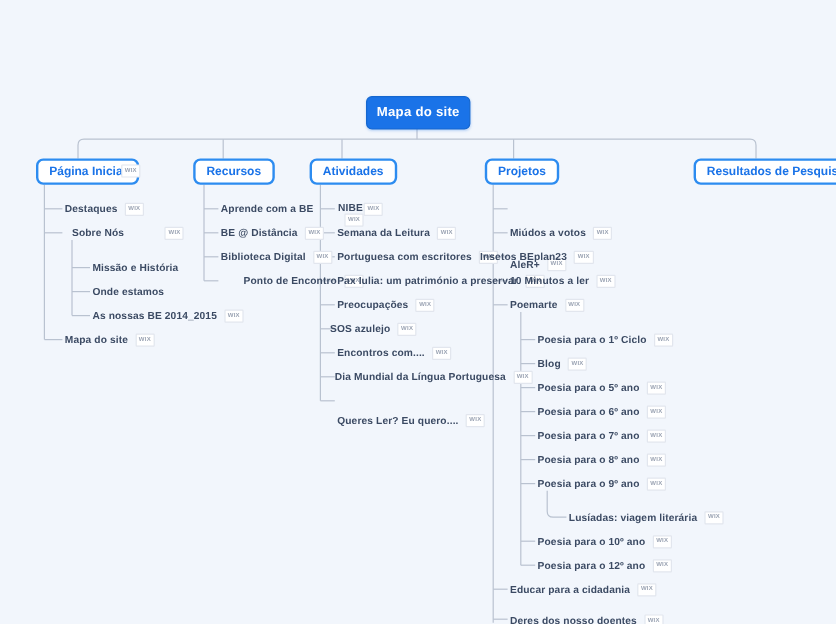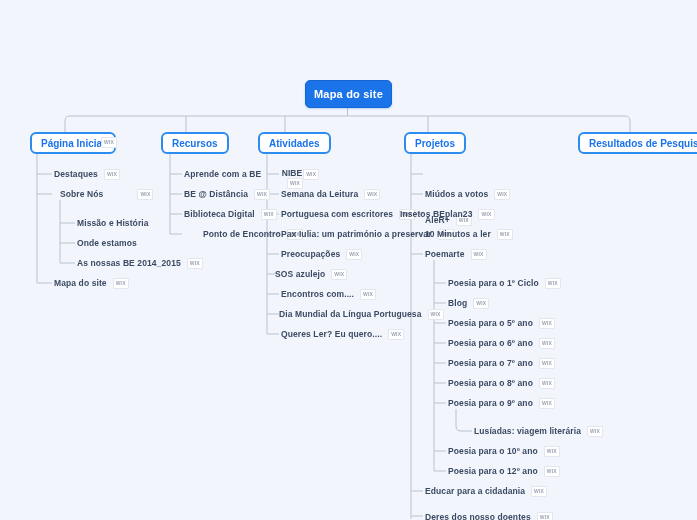--- a/index.html
+++ b/index.html
@@ -233,21 +233,21 @@
     <span class="wix-badge">WIX</span>
   </div>
   <div class="leaf" style="left:281px;top:288px;">
     <span class="leaf-label">Encontros com....</span>
     <span class="wix-badge">WIX</span>
   </div>
   <div class="leaf" style="left:279px;top:308px;">
     <span class="leaf-label">Dia Mundial da Língua Portuguesa</span>
     <span class="wix-badge">WIX</span>
   </div>
-  <div class="leaf" style="left:281px;top:328px;">
+  <div class="leaf" style="left:281px;top:344px;">
     <span class="leaf-label">Queres Ler? Eu quero....</span>
     <span class="wix-badge">WIX</span>
   </div>
 
   <div class="leaf" style="left:425px;top:168px;margin-top:46px;">
     <span class="leaf-label">AleR+</span>
     <span class="wix-badge">WIX</span>
   </div>
   <div class="leaf" style="left:425px;top:188px;">
     <span class="leaf-label">Miúdos a votos</span>

